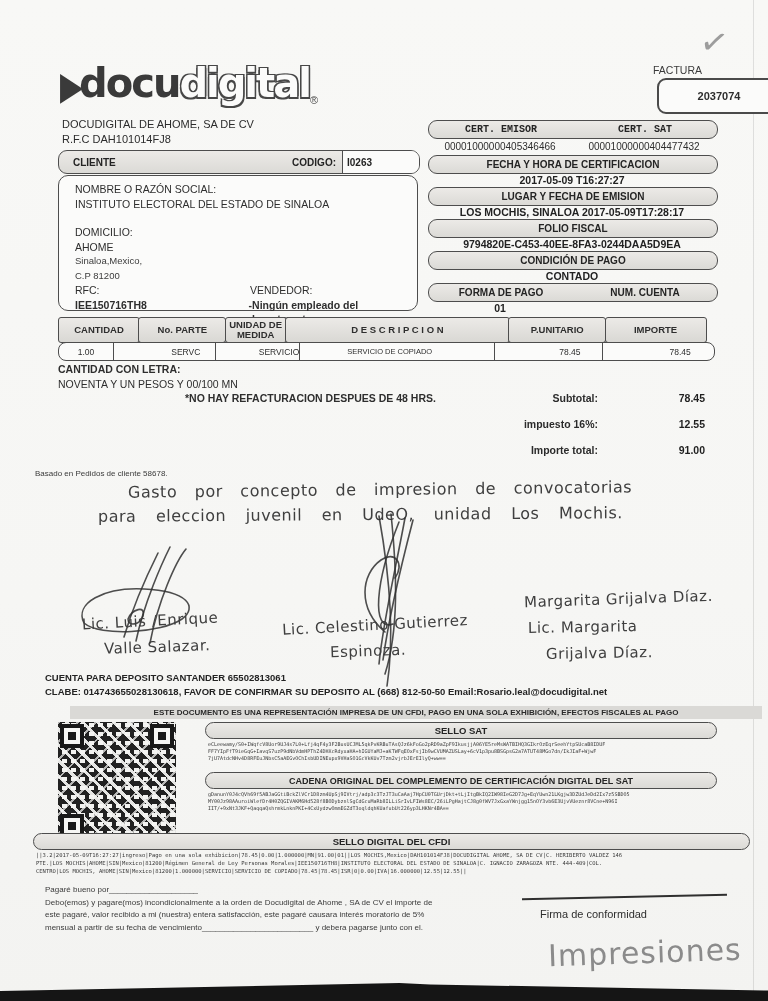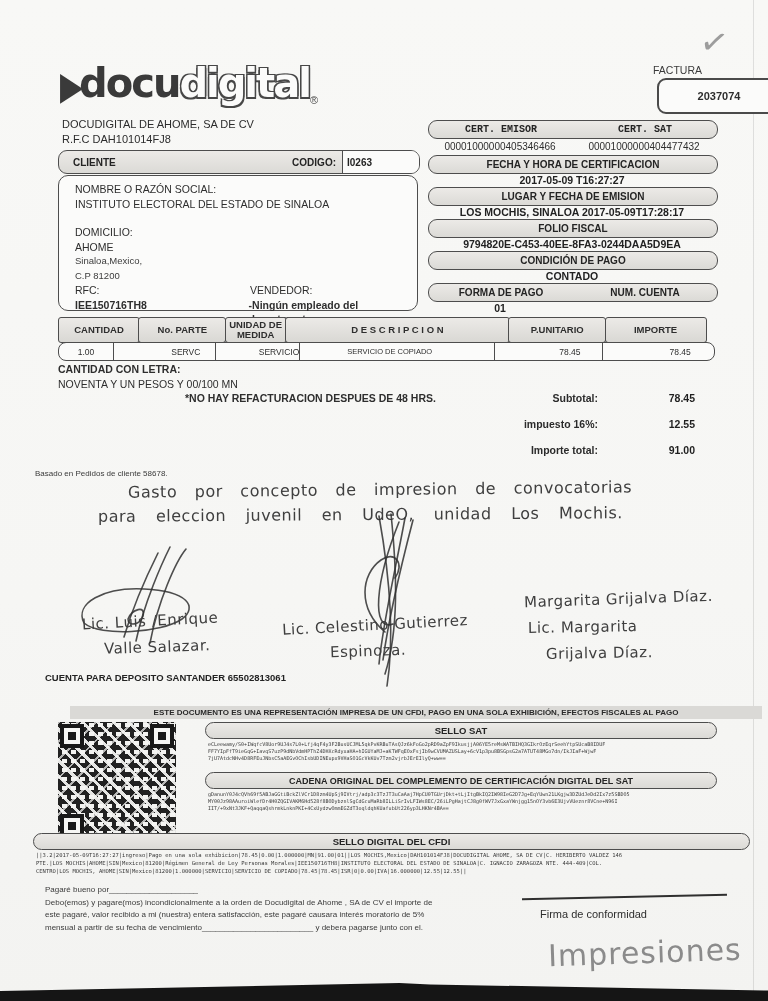--- a/index.html
+++ b/index.html
@@ -59,21 +59,21 @@
   .tbl-row{display:flex;border:1.7px solid #4d4d4d;border-radius:8px;background:#fbfbfa;height:17px;margin-top:-1px;gap:43px;}
   .tbl-row .cell{font-size:8.5px;display:flex;align-items:center;justify-content:center;border-right:1.2px solid #4d4d4d;box-sizing:border-box;}
   .tbl-row .cell:last-child{border-right:none;}
   .w0{width:82px;} .w1{width:88px;} .w2{width:62px;} .w3{width:225px;} .w4{width:98px;} .w5{width:102px;}
   .desc-cell{justify-content:flex-start !important;padding-left:4px;font-size:7.5px !important;}
   .letra-lbl{left:58px;top:363px;font-size:10.5px;font-weight:bold;}
   .letra-val{left:58px;top:378px;font-size:10.5px;}
   .notice{left:185px;top:392px;font-size:10.5px;font-weight:bold;}
   .tot-lbl{width:120px;text-align:right;font-size:10.5px;font-weight:bold;color:#2b2b2b;}
   .tot-val{width:75px;text-align:right;font-size:10.5px;font-weight:bold;color:#1f1f1f;}
-  .tot-row{display:flex;gap:22px;position:absolute;left:478px;}
+  .tot-row{display:flex;gap:32px;position:absolute;left:478px;}
   .based{left:35px;top:469px;font-size:8px;color:#3a3a3a;}
   
   .hand{font-family:"DejaVu Sans",sans-serif;color:#3f3f3f;}
   .note1{left:128px;top:480px;font-size:16px;word-spacing:12px;transform:rotate(-.6deg);letter-spacing:.5px;}
   .note2{left:98px;top:505px;font-size:16px;word-spacing:14px;transform:rotate(-.4deg);letter-spacing:.5px;}
   .signame{font-size:15px;letter-spacing:.5px;}
   svg.scribble{position:absolute;overflow:visible;}
   svg.scribble path{fill:none;stroke:#2f2f2f;stroke-width:1.6;stroke-linecap:round;opacity:.85;}
   .deposit1{left:45px;top:672px;font-size:9.5px;font-weight:bold;color:#232323;}
   .deposit2{left:45px;top:686px;font-size:9.5px;font-weight:bold;color:#232323;}
@@ -229,20 +229,21 @@
 
   <div class="abs hand signame" style="left:82px;top:612px;transform:rotate(-3deg);">Lic. Luis /Enrique</div>
   <div class="abs hand signame" style="left:104px;top:638px;transform:rotate(-2deg);">Valle Salazar.</div>
   <div class="abs hand signame" style="left:282px;top:616px;transform:rotate(-3deg);">Lic. Celestino Gutierrez</div>
   <div class="abs hand signame" style="left:330px;top:642px;transform:rotate(-2deg);">Espinoza.</div>
   <div class="abs hand signame" style="left:524px;top:590px;transform:rotate(-2deg);">Margarita Grijalva Díaz.</div>
   <div class="abs hand signame" style="left:528px;top:618px;transform:rotate(-1deg);">Lic. Margarita</div>
   <div class="abs hand signame" style="left:546px;top:644px;transform:rotate(-1deg);">Grijalva Díaz.</div>
 
   <div class="abs deposit1">CUENTA PARA DEPOSITO SANTANDER 65502813061</div>
+  <div class="abs deposit2">CLABE: 014743655028130618, FAVOR DE CONFIRMAR SU DEPOSITO AL (668) 812-50-50 Email:Rosario.leal@docudigital.net</div>
 
   <div class="abs banner">ESTE DOCUMENTO ES UNA REPRESENTACIÓN IMPRESA DE UN CFDI, PAGO EN UNA SOLA EXHIBICIÓN, EFECTOS FISCALES AL PAGO</div>
 
   <div class="abs qr">
     <div class="qr-grid"></div>
     <div class="finder f-tl"></div>
     <div class="finder f-tr"></div>
     <div class="finder f-bl"></div>
   </div>
 

